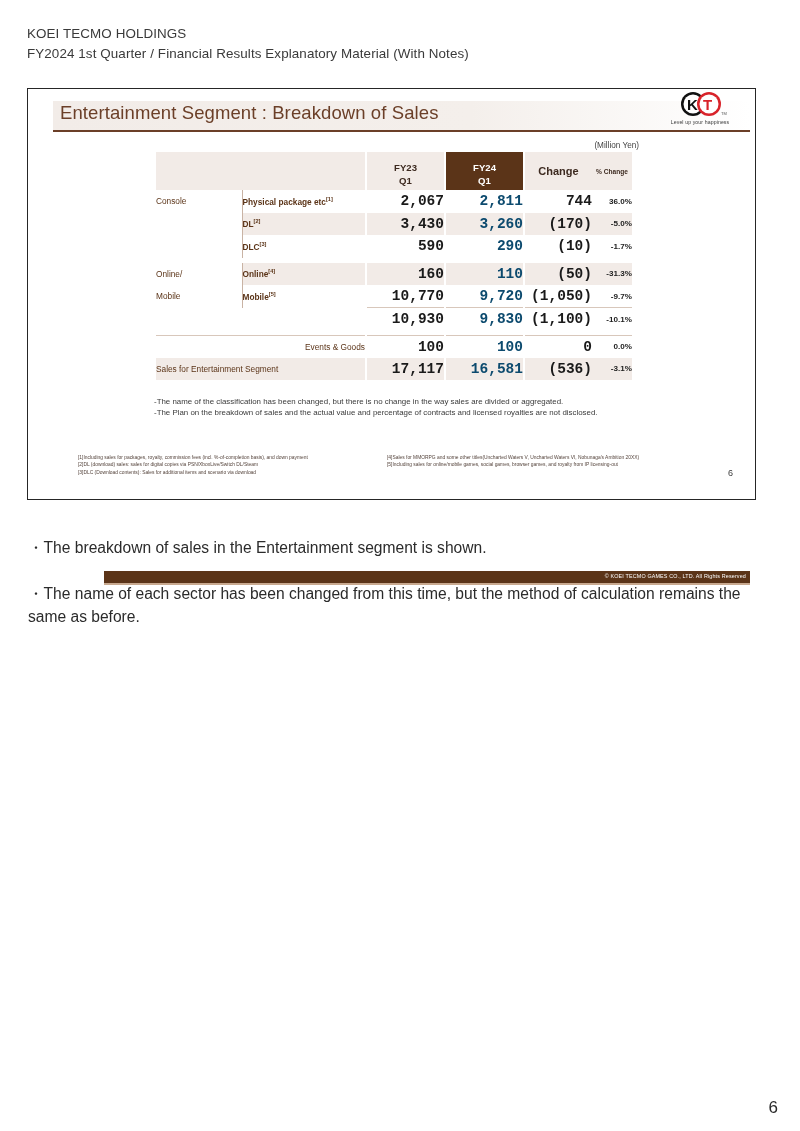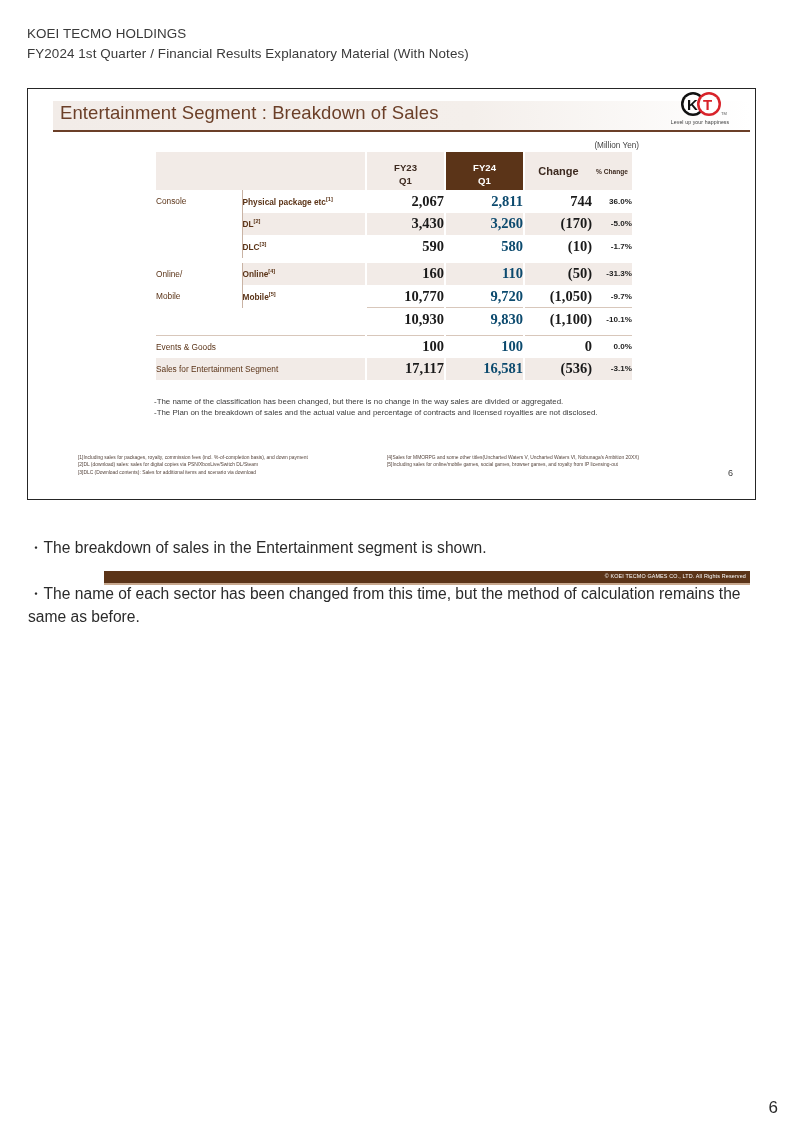--- a/index.html
+++ b/index.html
@@ -103,40 +103,40 @@
   }
   .sub {
     font-size: 8.3px; font-weight: bold; color: #5b3418;
     padding-left: 7px; white-space: nowrap;
     border-left: 1.5px solid #c9b3a4;
   }
   .sub sup, .cat sup { font-size: 5.6px; vertical-align: super; }
   .num {
     text-align: right; padding-right: 9px;
     font-size: 14.5px; font-weight: bold; color: #1a1a1a;
-    font-family: Liberation Serif, serif;
+    font-family: Liberation Mono, monospace;
     border-left: 2px solid #ffffff;
   }
   .num.fy24 { color: #0c4a6e; }
   .pct {
     text-align: right; padding-right: 6px;
     font-size: 8.1px; font-weight: bold; color: #222;
   }
 
   
   .bg-white .cat, .bg-white .sub, .bg-white .num, .bg-white .pct { background: #ffffff; }
   .bg-beige .sub, .bg-beige .num, .bg-beige .pct { background: #f2ebe7; }
   .bg-beige .cat { background: #ffffff; }
   .bg-beige-all .cat, .bg-beige-all .sub, .bg-beige-all .num, .bg-beige-all .pct { background: #f2ebe7; }
 
   
   .sub-total .num, .sub-total .pct { background:#ffffff; border-top: 1px solid #d8c7bb; }
   .sub-total .cat, .sub-total .sub { background:#ffffff; }
   .sub-total .sub { border-left: 1.5px solid transparent; }
-  .rule-top .cat, .rule-top .sub { border-top: 1px solid #d8c7bb; }
+  .rule-top .cat, .rule-top .sub { border-top: 1px solid #d8c7bb; text-align: right; }
 
   .gap { height: 5px; }
   .gap td { background: #ffffff; }
 
   
   .note {
     position: absolute; left: 126px; top: 307px;
     font-size: 7.9px; line-height: 11.2px; color: #3a3a3a;
   }
   .note div { white-space: nowrap; }
@@ -255,21 +255,21 @@
             <td class="sub"><span>DL</span><sup>[2]</sup></td>
             <td class="num">3,430</td>
             <td class="num fy24">3,260</td>
             <td class="num">(170)</td>
             <td class="pct">-5.0%</td>
           </tr>
           <tr class="r bg-white">
             <td class="cat"></td>
             <td class="sub"><span>DLC</span><sup>[3]</sup></td>
             <td class="num">590</td>
-            <td class="num fy24">580</td>
+            <td class="num fy24">290</td>
             <td class="num">(10)</td>
             <td class="pct">-1.7%</td>
           </tr>
           <tr class="gap">
             <td colspan="6"></td>
           </tr>
           <tr class="r bg-beige">
             <td class="cat">Online/</td>
             <td class="sub"><span>Online</span><sup>[4]</sup></td>
             <td class="num">160</td>

